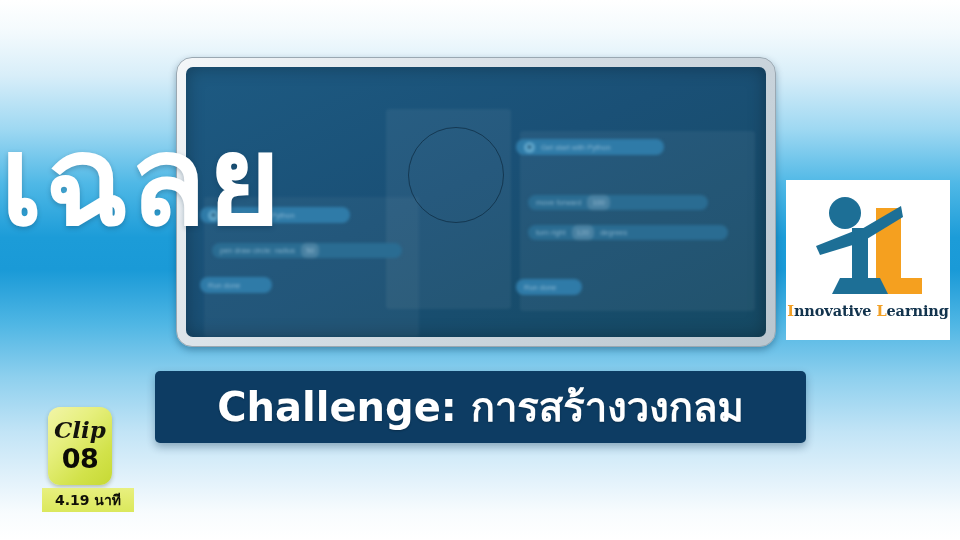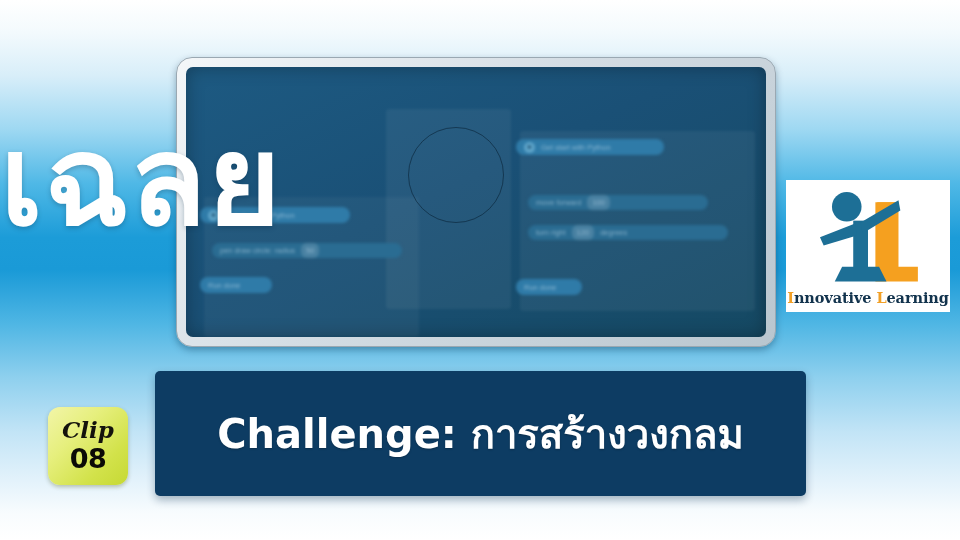--- a/index.html
+++ b/index.html
@@ -125,64 +125,64 @@
     line-height:125px;
     letter-spacing:1px;
     text-shadow:0 2px 5px rgba(8,40,65,.28);
     z-index:40;
   }
 
   
   #logo-card {
     position:absolute;
     left:786px; top:180px;
-    width:164px; height:132px;
+    width:164px; height:160px;
     background:#ffffff;
     z-index:30;
     display:flex; flex-direction:column;
     align-items:center; justify-content:flex-end;
-    padding-bottom:6px;
+    padding-bottom:21px;
   }
   #logo-mark { width:132px; height:118px; display:block; }
   #logo-word {
     font-family:"DejaVu Serif", serif;
     font-weight:700;
     font-size:14.5px;
     letter-spacing:-.1px;
     color:#12334d;
     white-space:nowrap;
   }
   #logo-word .hl { color:#f2a026; }
 
   
   #title-bar {
     position:absolute;
     left:155px; top:371px;
-    width:651px; height:125px;
+    width:651px; height:72px;
     background:#0d3c63;
     border-radius:5px;
     box-shadow:0 4px 8px rgba(5,40,70,.33);
     display:flex; align-items:center; justify-content:center;
     z-index:30;
   }
   #title-text {
     color:#ffffff;
     font-family:"DejaVu Sans", sans-serif;
     font-weight:700;
     font-size:40px;
     line-height:48px;
     white-space:nowrap;
     text-shadow:0 1px 2px rgba(0,0,0,.25);
   }
 
   
   #clip-badge {
     position:absolute;
     left:48px; top:407px;
-    width:80px; height:78px;
+    width:64px; height:78px;
     border-radius:12px;
     background:linear-gradient(135deg,#f2f5a8 0%,#e6ef7d 35%,#d2e24a 72%,#c6d934 100%);
     box-shadow:0 2px 4px rgba(60,70,0,.30);
     display:flex; flex-direction:column;
     align-items:center; justify-content:center;
     z-index:30;
   }
   #clip-word {
     font-family:"DejaVu Serif", serif;
     font-style:italic;
@@ -281,14 +281,15 @@
   </div>
 
   <div id="title-bar">
     <span id="title-text">Challenge: การสร้างวงกลม</span>
   </div>
 
   <div id="clip-badge">
     <span id="clip-word">Clip</span>
     <span id="clip-number">08</span>
   </div>
+  <div id="clip-duration">4.19 นาที</div>
 
 </div>
 
 </body></html>

